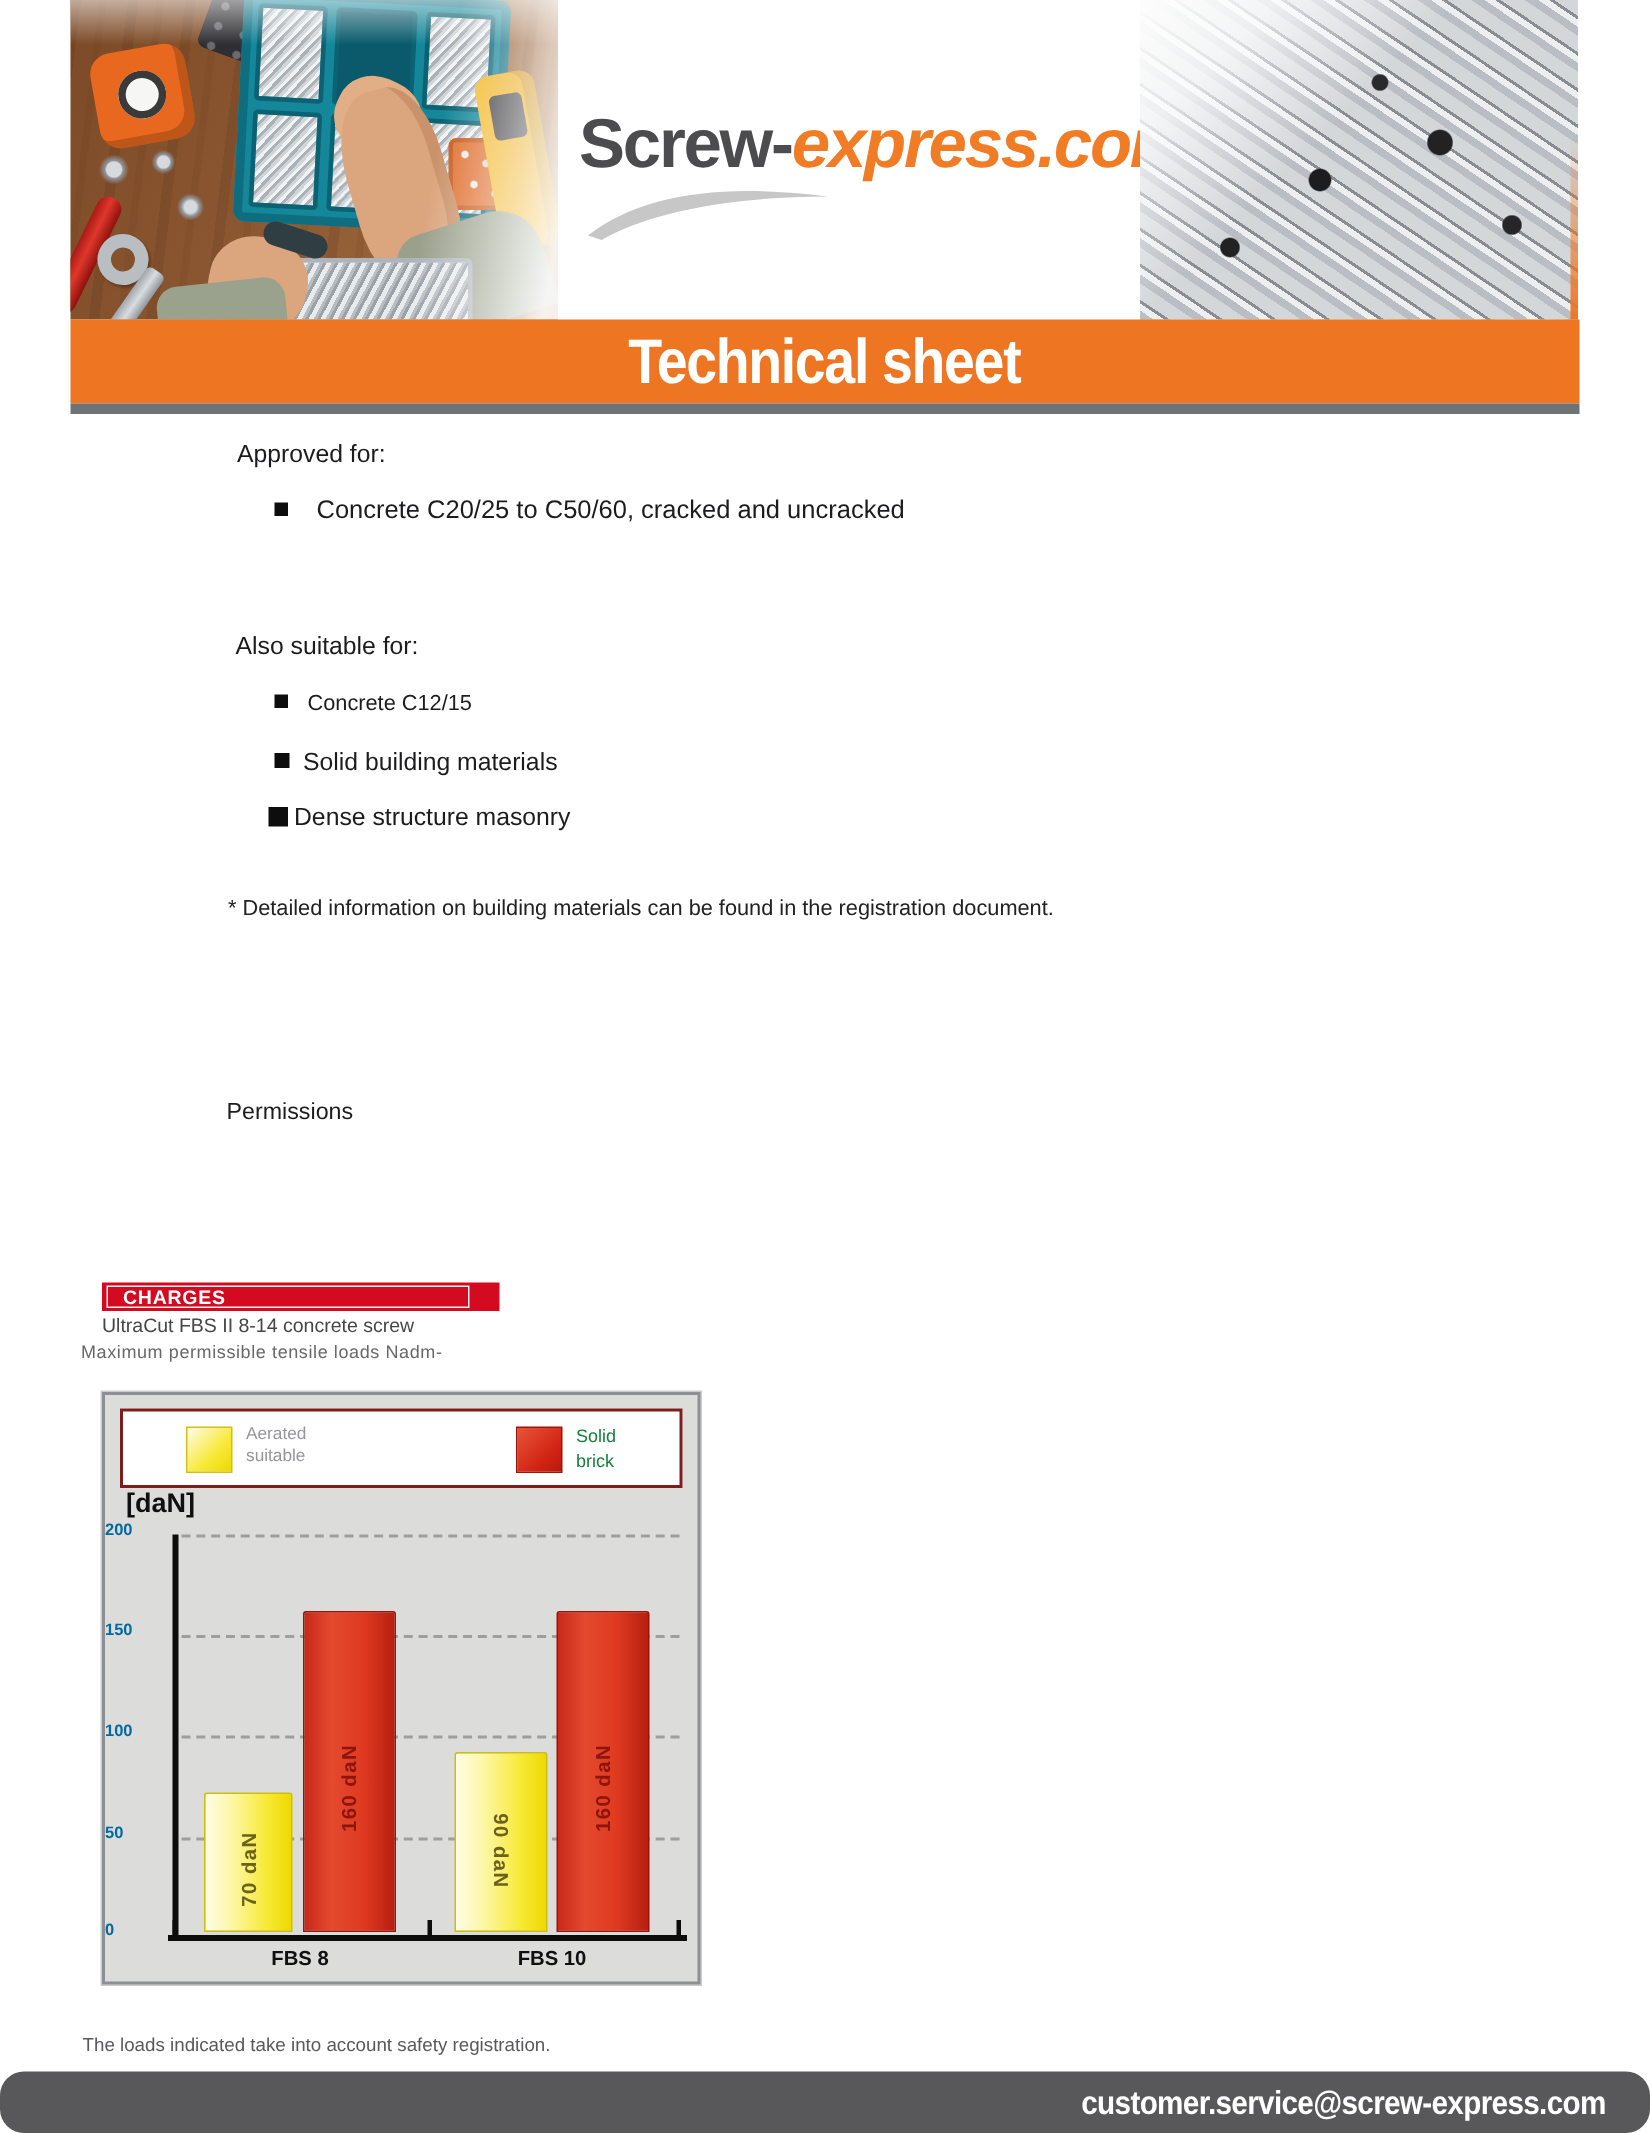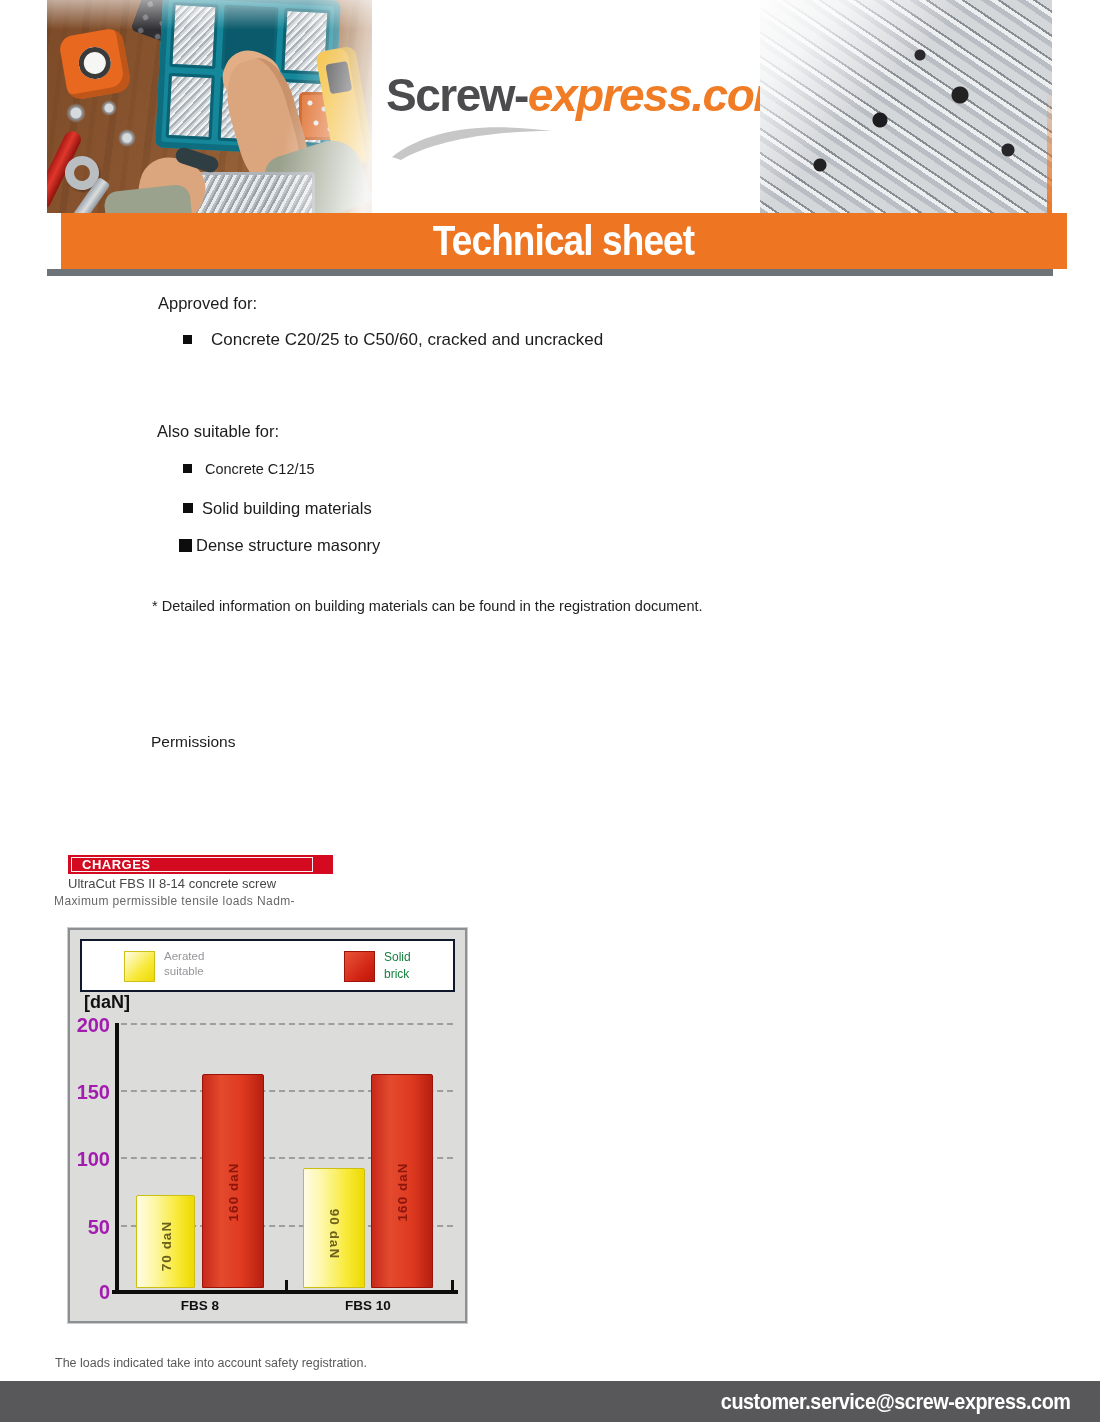--- a/index.html
+++ b/index.html
@@ -56,64 +56,64 @@
     radial-gradient(circle 7px at 248px 150px, #26262a 6px, transparent 7px),
     radial-gradient(circle 7px at 60px 165px, #222 6px, transparent 7px),
     radial-gradient(circle 6px at 160px 55px, #2a2a2e 5px, transparent 6px),
     linear-gradient(135deg, #fdfdfd 0%, rgba(255,255,255,.75) 18%, rgba(255,255,255,0) 42%),
     repeating-linear-gradient(34deg, #b9bec4 0 5px, #eceef0 5px 9px, #878d93 9px 11px, #d4d7da 11px 20px),
     repeating-linear-gradient(-28deg, rgba(155,140,60,.85) 0 4px, rgba(214,204,122,.9) 4px 7px, rgba(255,255,255,0) 7px 26px),
     repeating-linear-gradient(66deg, rgba(255,255,255,.5) 0 3px, rgba(0,0,0,0) 3px 15px);
     background-color:#d8dade; }
   .photo-right::after { content:""; position:absolute; right:0; top:90px; bottom:0; width:5px; background:linear-gradient(to bottom, rgba(238,118,35,0), #ee7623); }
 
-  .title-banner { position:absolute; left:61px; top:213px; width:1006px; height:56px; background:#ee7623; display:flex; align-items:center; justify-content:center; }
+  .title-banner { position:absolute; left:47px; top:213px; width:1006px; height:56px; background:#ee7623; display:flex; align-items:center; justify-content:center; }
   .title-banner .title-text { color:#fff; font-weight:800; font-size:42px; letter-spacing:-1px; transform:scaleX(.88); white-space:nowrap; }
   .title-underbar { position:absolute; left:47px; top:269px; width:1006px; height:7px; background:#6e7377; }
 
   
   .h-txt { position:absolute; color:#1c1c1e; font-size:17px; }
   .bullet-row { position:absolute; color:#1c1c1e; }
   .sq { display:inline-block; background:#0d0d0d; vertical-align:middle; }
   .note-txt { position:absolute; color:#222; font-size:14.5px; }
 
   
   .charges-banner { position:absolute; left:68px; top:855px; width:265px; height:19px; background:#d40b20; }
   .charges-outline { position:absolute; left:3px; top:2px; bottom:2px; width:242px; border:1px solid rgba(255,255,255,.95); }
   .charges-label { position:absolute; left:14px; top:2px; color:#fff; font-weight:bold; font-size:13px; letter-spacing:.5px; }
   .product-line { position:absolute; left:68px; top:876px; color:#464648; font-size:13px; }
   .chart-title { position:absolute; left:54px; top:894px; color:#68686a; font-size:12px; letter-spacing:.4px; }
 
   
   .chart-box { position:absolute; left:68px; top:928px; width:399px; height:395px; background:#dcdcda; border:2px solid #8d9093; box-shadow:0 0 0 1px #c9cbcd; }
-  .legend { position:absolute; left:10px; top:9px; width:375px; height:53px; background:#fff; border:2px solid #0f172a; }
+  .legend { position:absolute; left:10px; top:9px; width:375px; height:53px; background:#fff; border:2px solid #7f1d1d; }
   .swatch { position:absolute; top:10px; width:31px; height:31px; }
   .swatch-yellow { left:42px; background:linear-gradient(135deg,#fffce8,#f8e93a 60%,#ecd900); border:1px solid #cfc018; }
   .swatch-red { left:262px; background:linear-gradient(135deg,#e85438,#d02212 70%,#b81a0c); border:1px solid #9c140a; }
   .legend-lbl { position:absolute; top:8px; line-height:15px; }
   .legend-lbl.l1 { left:82px; color:#96969a; font-size:11.5px; }
   .legend-lbl.l2 { left:302px; color:#15803d; font-size:12px; line-height:17px; }
   .unit-label { position:absolute; left:14px; top:62px; font-weight:bold; font-size:18px; color:#101012; }
   .yaxis { position:absolute; left:45px; top:93px; width:4px; height:271px; background:#0d0d0d; }
   .xaxis { position:absolute; left:42px; top:360px; width:346px; height:4px; background:#0d0d0d; }
   .xtick { position:absolute; top:350px; width:3px; height:12px; background:#0d0d0d; }
   .grid { position:absolute; left:51px; width:332px; border-top:2px dashed #9e9e9e; }
-  .ytick { position:absolute; left:0; width:40px; text-align:right; font-weight:bold; font-size:20px; color:#a21caf; }
+  .ytick { position:absolute; left:0; width:40px; font-weight:bold; font-size:11px; color:#0369a1; }
   .bar { position:absolute; bottom:33px; border-radius:2px 2px 0 0; }
   .bar-yellow { background:linear-gradient(90deg,#fffce4 0%,#fdf7a8 30%,#f8ea3a 70%,#eed900 100%); border:1px solid #cdbf12; }
   .bar-red { background:linear-gradient(90deg,#c8291a 0%,#e34a2e 30%,#df3a20 65%,#b71f10 100%); border:1px solid #9c1208; }
   .bar-label { position:absolute; left:50%; top:55%; transform:translate(-50%,-50%) rotate(-90deg); white-space:nowrap; font-weight:bold; font-size:13.5px; letter-spacing:1px; }
   .bar-label.flipped { transform:translate(-50%,-50%) rotate(90deg); }
   .lbl-yellow { color:#6b611c; }
   .lbl-red { color:#8c150c; }
   .cat-label { position:absolute; top:368px; width:90px; text-align:center; font-weight:bold; font-size:13.5px; color:#101012; }
 
   
   .foot-note { position:absolute; left:55px; color:#59595b; font-size:12.5px; }
-  .bottom-bar { position:absolute; left:0; top:1381px; width:1100px; height:41px; background:#58585a; }
+  .bottom-bar { position:absolute; left:0; top:1381px; width:1100px; height:41px; background:#58585a;border-radius:16px; }
   .email { position:absolute; right:30px; top:0; line-height:41px; color:#fff; font-weight:800; font-size:22px; letter-spacing:-.5px; transform:scaleX(.9); transform-origin:right center; white-space:nowrap; }
 </style>
 </head>
 <body>
 
 <div class="page">
 
   <div class="hdr-photo photo-left">
     <div class="wood-grain"></div>
     <div class="shape pegboard"></div>

